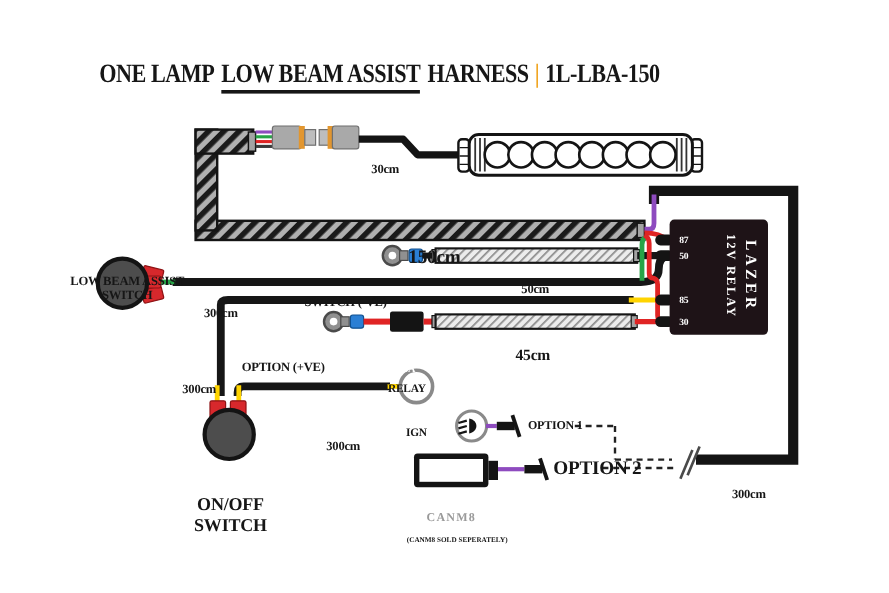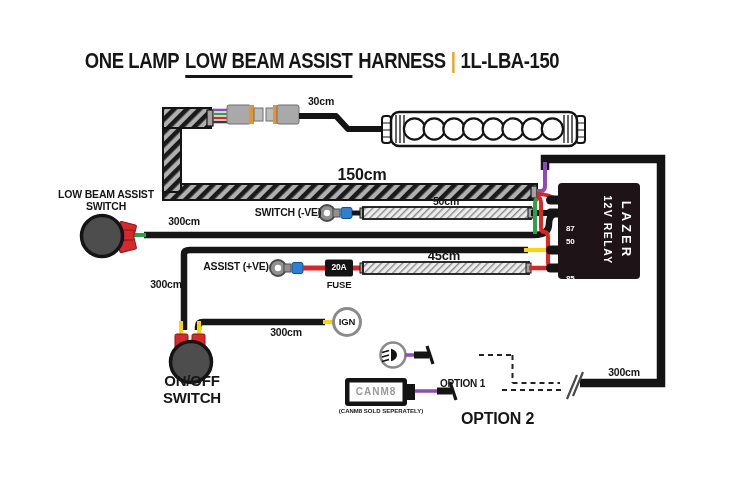--- a/index.html
+++ b/index.html
@@ -1,30 +1,30 @@
 <!DOCTYPE html>
 <html><head>
 <meta charset="utf-8">
 <style>
   html,body{margin:0;padding:0;background:#ffffff;}
   #stage{position:relative;width:741px;height:489px;background:#ffffff;overflow:hidden;
-         font-family:Liberation Sans, sans-serif;}
+         font-family:Liberation Serif, serif;}
   svg{position:absolute;left:0;top:0;}
 
   .title{position:absolute;left:66px;top:22px;font-size:22px;font-weight:800;color:#161616;
          white-space:pre;letter-spacing:-0.5px;transform:scaleX(0.84);transform-origin:left top;}
   .title span{display:inline-block;}
   .title .gap{width:7px;}
   .title-underlined{border-bottom:3px solid #161616;padding-bottom:1px;}
   .title-sep{color:#f0a31c;margin:0 6px;}
 
   .lbl{position:absolute;font-weight:bold;color:#161616;transform:translate(-50%,-50%);
-       white-space:pre-line;text-align:center;letter-spacing:-0.2px;line-height:1.12;}
+       white-space:pre-line;text-align:center;letter-spacing:-0.2px;line-height:1.12;margin-top:40px;}
   .lbl-l{position:absolute;font-weight:bold;color:#161616;transform:translate(0,-50%);
-       white-space:pre;text-align:right;letter-spacing:-0.2px;margin-top:28px;}
+       white-space:pre;text-align:right;letter-spacing:-0.2px;}
   .white{color:#ffffff;}
   .vtext{position:absolute;font-weight:800;color:#ffffff;white-space:nowrap;
          transform:translate(-50%,-50%) rotate(90deg);}
 </style>
 </head>
 <body>
 
 <div id="stage">
 
   <div class="title">
@@ -180,24 +180,24 @@
     </g>
   </svg>
 
   <div class="lbl" style="left:106px;top:201px;font-size:10.5px">LOW BEAM ASSIST
 SWITCH</div>
   <div class="lbl" style="left:184px;top:222px;font-size:10.5px">300cm</div>
   <div class="lbl" style="left:321px;top:102px;font-size:10.5px">30cm</div>
   <div class="lbl" style="left:362px;top:175px;font-size:16px">150cm</div>
   <div class="lbl" style="left:288px;top:213px;font-size:10.5px">SWITCH (-VE)</div>
   <div class="lbl" style="left:446px;top:202px;font-size:10.5px">50cm</div>
-  <div class="lbl" style="left:236px;top:267px;font-size:10.5px">ASSIST (+VE)</div>
+  <div class="lbl" style="left:236px;top:267px;font-size:10.5px">OPTION (+VE)</div>
   <div class="lbl" style="left:444px;top:256px;font-size:13px">45cm</div>
   <div class="lbl white" style="left:339px;top:267.5px;font-size:8.5px">20A</div>
-  <div class="lbl" style="left:339px;top:285px;font-size:9.5px">FUSE</div>
+  <div class="lbl" style="left:339px;top:285px;font-size:9.5px">RELAY</div>
   <div class="lbl" style="left:166px;top:285px;font-size:10.5px">300cm</div>
   <div class="lbl" style="left:286px;top:333px;font-size:10.5px">300cm</div>
   <div class="lbl" style="left:347px;top:322px;font-size:9.5px">IGN</div>
   <div class="lbl" style="left:192px;top:390px;font-size:15px">ON/OFF
 SWITCH</div>
   <div class="lbl-l" style="left:440px;top:355px;font-size:10px">OPTION 1</div>
   <div class="lbl-l" style="left:461px;top:391px;font-size:16px">OPTION 2</div>
   <div class="lbl" style="left:376px;top:392px;font-size:10px;color:#9a9a9a;letter-spacing:1px">CANM8</div>
   <div class="lbl" style="left:381px;top:411px;font-size:6px;letter-spacing:0">(CANM8 SOLD SEPERATELY)</div>
   <div class="lbl" style="left:624px;top:373px;font-size:10.5px">300cm</div>

